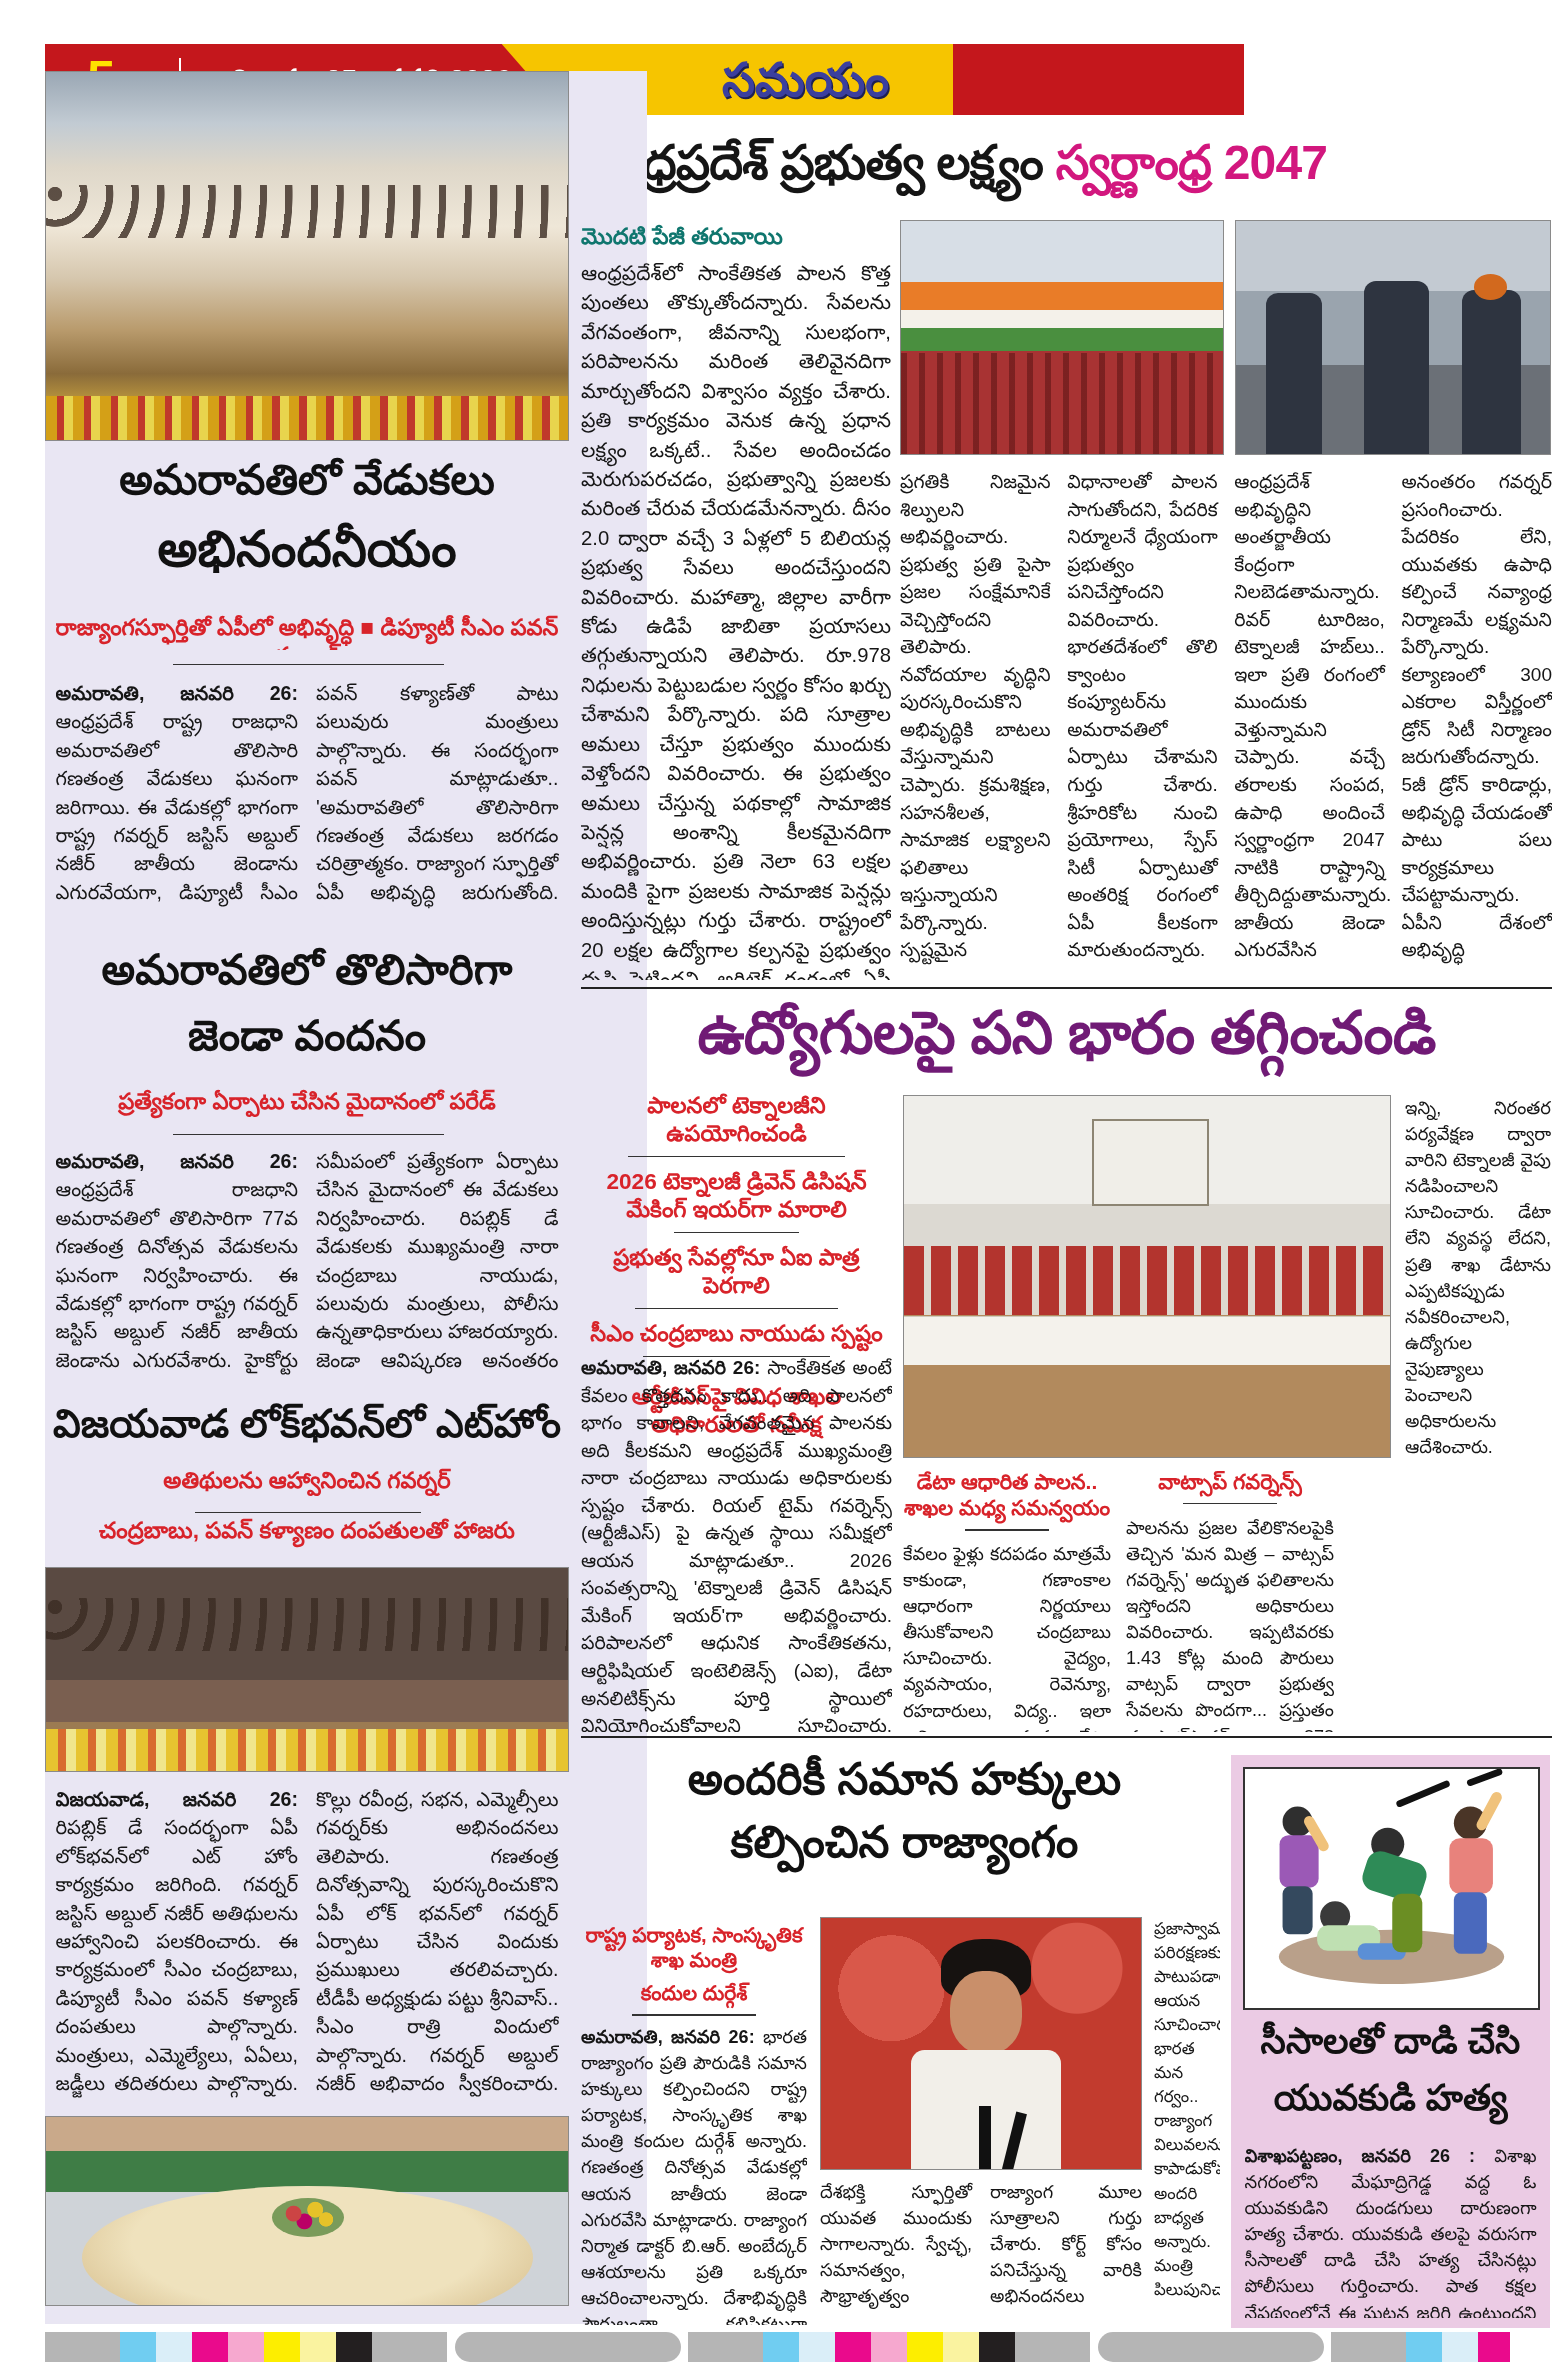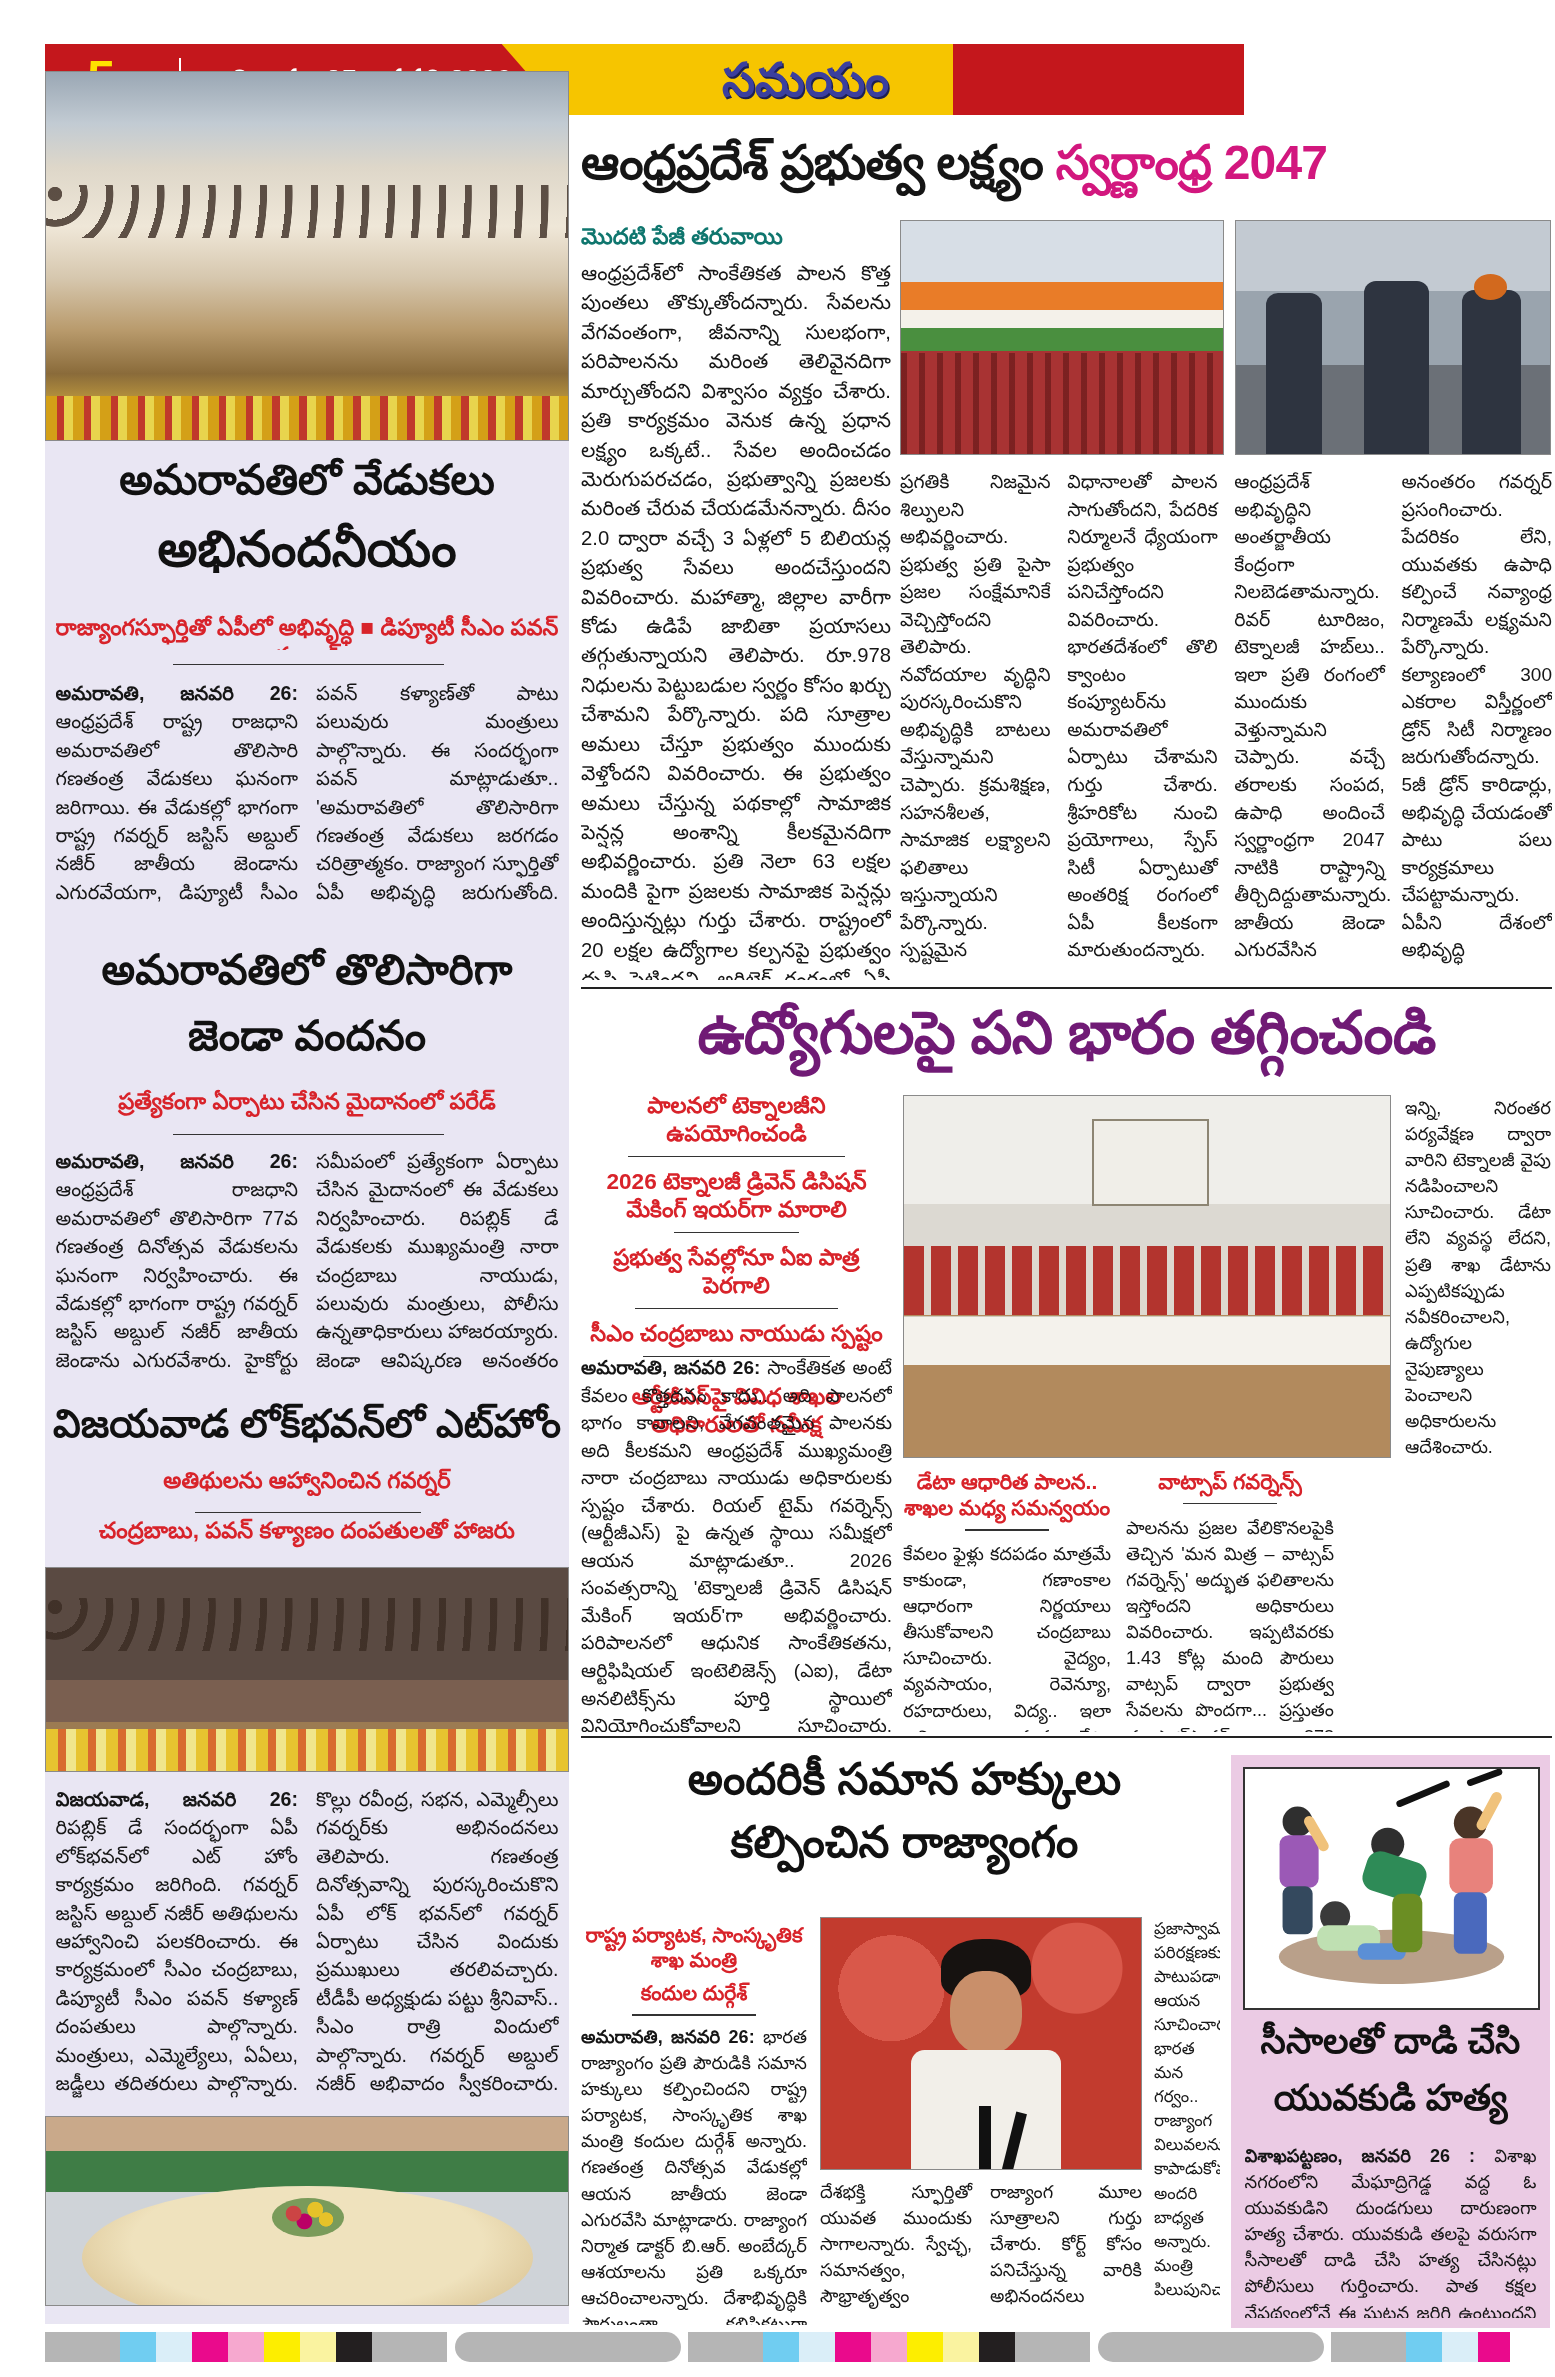--- a/index.html
+++ b/index.html
@@ -26,21 +26,21 @@
   .h2a{font-size:42px;font-weight:bold;text-align:center;line-height:1.18;color:#111;}
   .h2b{font-size:50px;font-weight:bold;text-align:center;line-height:1.1;color:#111;}
   .bodytxt{font-size:19.6px;line-height:1.45;text-align:justify;color:#161616;}
   .bodytxt b{font-weight:bold;}
   .cols2{column-count:2;column-gap:18px;column-fill:auto;}
   .cols4{column-count:4;column-gap:16.6px;column-fill:auto;}
   .rule{background:#222;height:1.5px;}
   .contag{font-size:22.6px;font-weight:bold;color:#0f766e;}
   .bigB{font-size:59px;font-weight:bold;text-align:center;letter-spacing:-0.8px;white-space:nowrap;color:#701a75;}
   
-  #left-panel{left:45px;top:71px;width:524px;height:2253px;background:#e9e6f3;}
+  #left-panel{left:45px;top:71px;width:602px;height:2253px;background:#e9e6f3;}
   #pink-box{left:1231px;top:1755px;width:319px;height:573px;background:#ebcbe4;}
   
   .photo{border:1.5px solid #8a8a8a;box-sizing:border-box;}
   .ph-stage{background:linear-gradient(180deg,#9aa7b4 0,#c2cbd3 14%,#ded7c9 26%,#efe7d8 42%,#d6c7ae 56%,#b99b6d 70%,#8a6b3a 82%,#caa43e 92%,#6f5220 100%);}
   .heads-row{background:repeating-radial-gradient(circle at 9px 9px,#3a2b22 0 6.8px,rgba(0,0,0,0) 7.5px 25.6px);opacity:.8;}
   .flower-band{background:repeating-linear-gradient(90deg,#d4a017 0 10.5px,#c0392b 10.5px 18px,#e8d44d 18px 27px);}
   .ph-parade{background:linear-gradient(180deg,#d7dee6 0 26%,#e97c28 26% 38%,#f4f1ea 38% 46%,#4a8f3f 46% 56%,#a83333 56% 100%);}
   .march-shade{background:repeating-linear-gradient(90deg,rgba(40,0,0,.35) 0 6px,rgba(0,0,0,0) 6px 18px);}
   .ph-salute{background:linear-gradient(180deg,#c3cad2 0 30%,#9aa4ae 30% 62%,#6b7077 62% 100%);}
   .sil{background:#2e3440;border-radius:12px 12px 0 0;}

